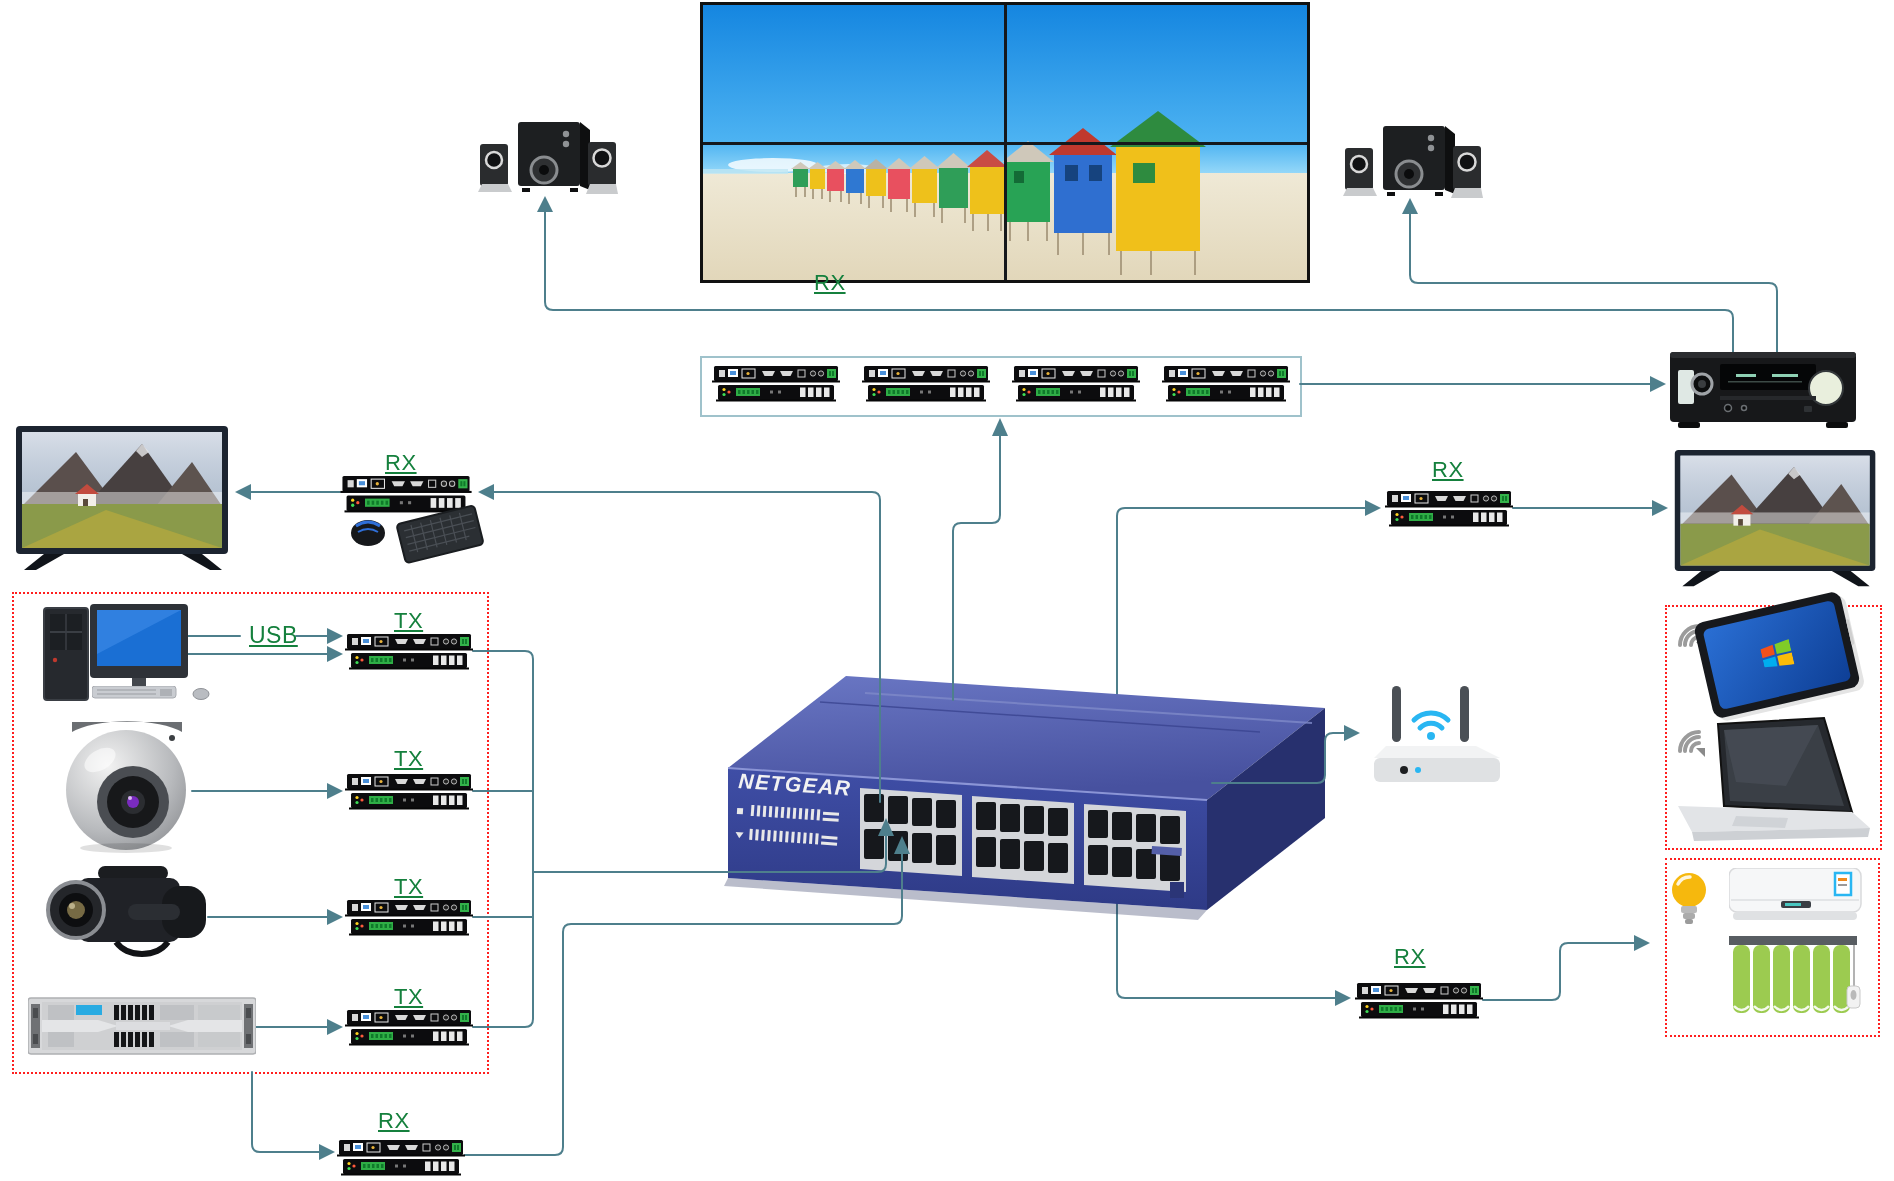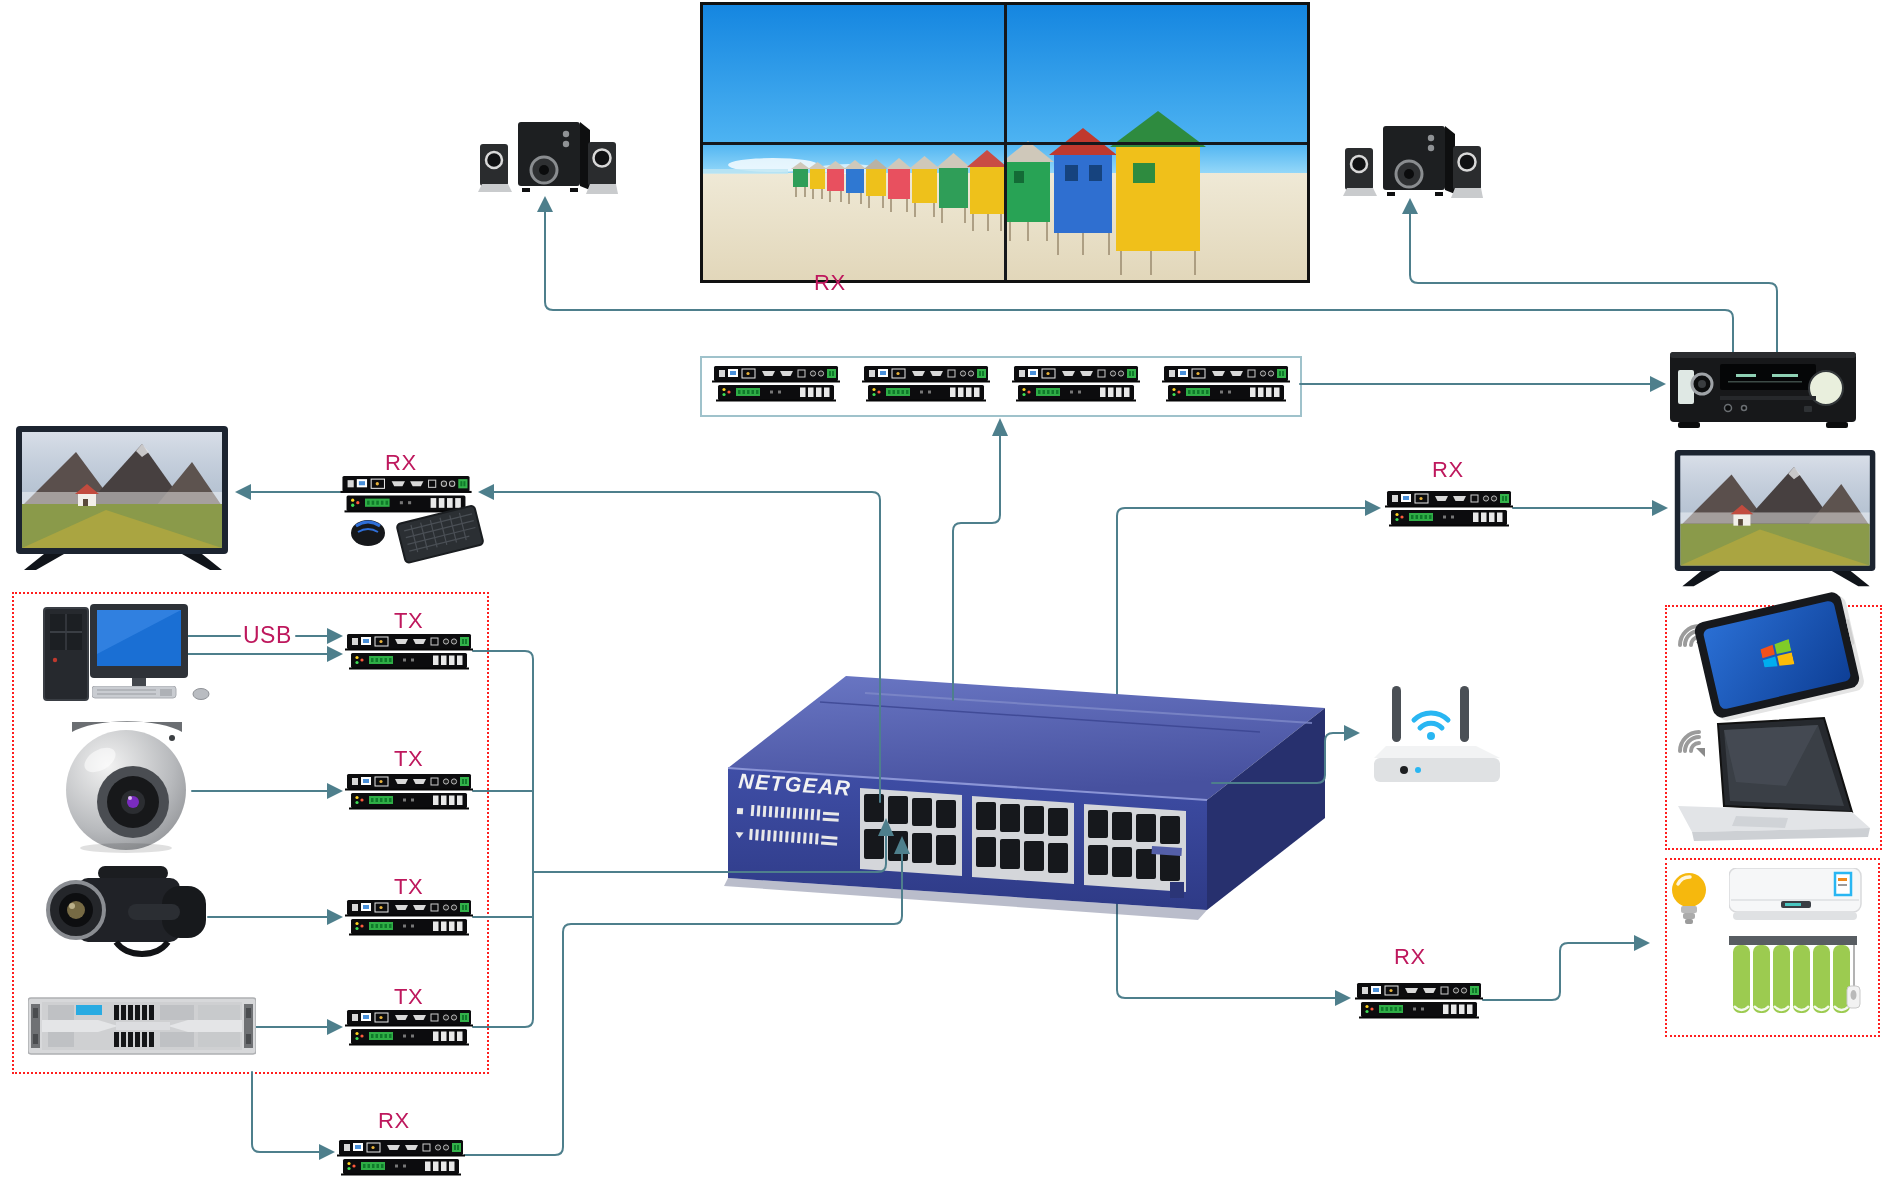--- a/index.html
+++ b/index.html
@@ -1,19 +1,19 @@
 <!DOCTYPE html>
 <html><head>
 <meta charset="utf-8">
 <style>
   html,body{margin:0;padding:0;background:#ffffff;}
   .canvas{position:relative;width:1894px;height:1181px;background:#fff;overflow:hidden;
           font-family:"Liberation Sans",sans-serif;}
   .abs{position:absolute;}.z1{z-index:1}.z2{z-index:2}.z3{z-index:3}.z4{z-index:4}
-  .lbl{position:absolute;color:#be185d;font-size:22px;z-index:6;letter-spacing:.5px;}
+  .lbl{position:absolute;color:#15803d;font-size:22px;z-index:6;letter-spacing:.5px;text-decoration:underline;}
   .groupbox{position:absolute;border:2px dotted #ff1f1f;z-index:0;}
   .rxgroup{position:absolute;border:2px solid #9fc2cb;z-index:2;background:transparent;}
   .avbox{position:absolute;z-index:4;}
   svg{display:block}
   .wall{position:absolute;left:700px;top:2px;width:610px;height:281px;background:#0c0d0f;
         border:3px solid #111;box-sizing:border-box;z-index:2;}
   .wall .seam-v{position:absolute;left:50%;top:0;width:3px;height:100%;background:#15181c;margin-left:-1px;}
   .wall .seam-h{position:absolute;top:50%;left:0;height:3px;width:100%;background:#15181c;margin-top:-1px;}
   .tablet{position:absolute;left:1702px;top:606px;width:150px;height:98px;transform:rotate(-13deg);
           background:#17191d;border-radius:10px;z-index:4;box-shadow:4px 4px 0 #e4e4e4;}
@@ -635,15 +635,15 @@
 
 <div class="lbl" style="left:814px;top:270px;">RX</div>
 <div class="lbl" style="left:385px;top:450px;">RX</div>
 <div class="lbl" style="left:1432px;top:457px;">RX</div>
 <div class="lbl" style="left:378px;top:1108px;">RX</div>
 <div class="lbl" style="left:1394px;top:944px;">RX</div>
 <div class="lbl" style="left:394px;top:608px;">TX</div>
 <div class="lbl" style="left:394px;top:746px;">TX</div>
 <div class="lbl" style="left:394px;top:874px;">TX</div>
 <div class="lbl" style="left:394px;top:984px;">TX</div>
-<div class="lbl" style="left:243px;top:622px;font-size:23px;">USB</div>
+<div class="lbl" style="left:249px;top:622px;font-size:23px;">USB</div>
 
 </div>
 
 </body></html>

